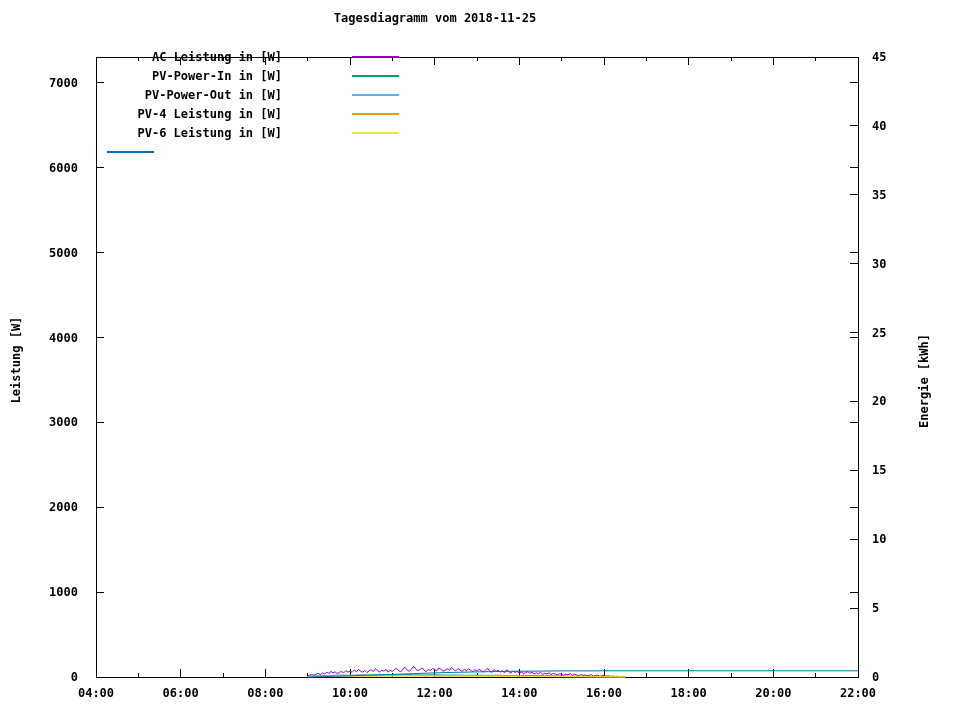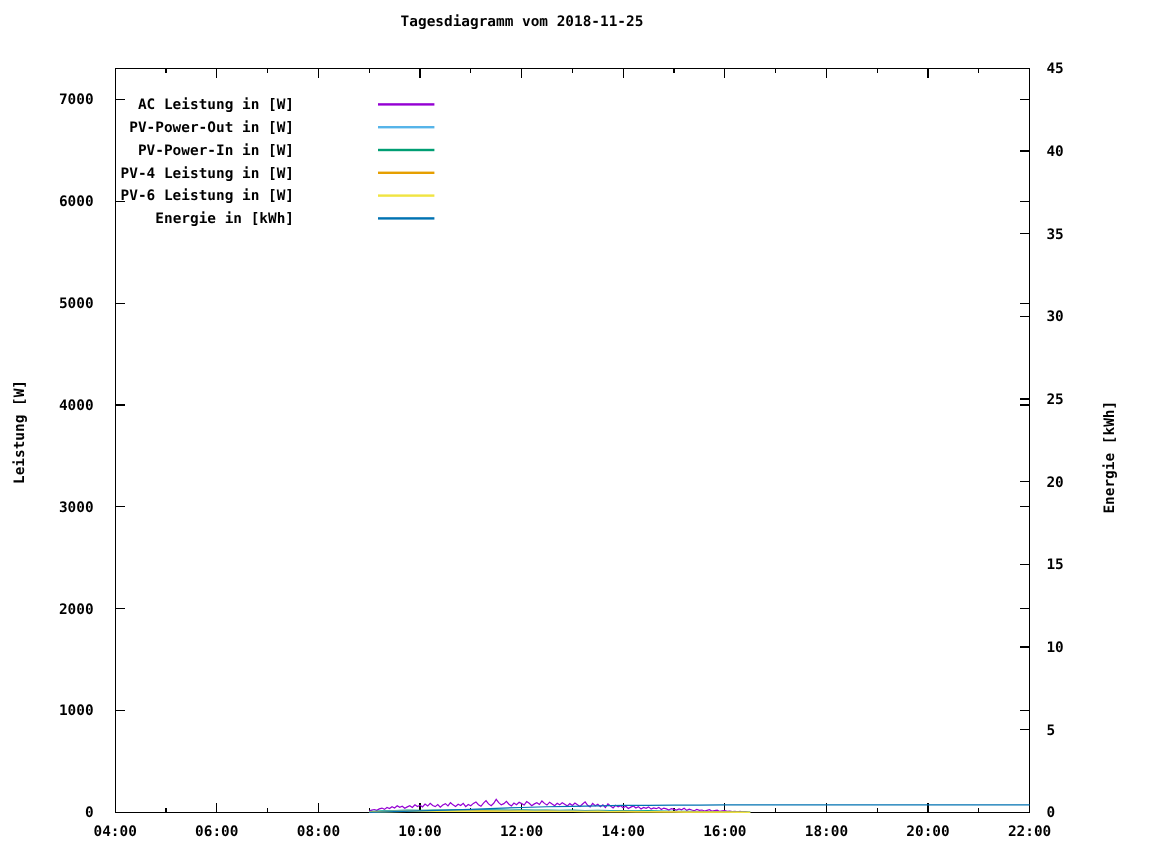--- a/index.html
+++ b/index.html
@@ -13,21 +13,21 @@
     white-space:nowrap;letter-spacing:0px;
   }
   .ylabel{
     position:absolute;left:16px;top:360px;transform:translate(-50%,-50%) rotate(-90deg);
     white-space:nowrap;
   }
   .y2label{
     position:absolute;left:924px;top:381px;transform:translate(-50%,-50%) rotate(-90deg);
     white-space:nowrap;
   }
-  .legend{position:absolute;left:0;top:78px;}
+  .legend{position:absolute;left:0;top:48px;padding-left:37px;}
   .legend-row{position:relative;height:19px;line-height:19px;white-space:nowrap;}
   .legend-label{display:inline-block;width:245px;text-align:right;vertical-align:middle;}
   .legend-swatch{
     display:inline-block;width:47px;height:2px;margin-left:70px;vertical-align:middle;
     position:relative;top:-1px;background:#000;
   }
   svg#plot{position:absolute;left:0;top:0;}
   .tick-label{
     font-family:"DejaVu Sans Mono","Liberation Mono",monospace;
     font-weight:bold;font-size:12px;fill:#000;
@@ -141,27 +141,27 @@
     <polyline points="307.7,676.7 318.3,676.4 328.8,676.2 339.4,676.1 350.0,676.2 360.6,676.0 371.2,676.1 381.8,675.9 392.3,676.0 402.9,675.8 413.5,675.9 424.1,676.0 434.7,675.9 445.3,676.1 455.8,676.0 466.4,676.2 477.0,676.1 487.6,676.2 498.2,676.2 508.8,676.3 519.3,676.2 529.9,676.4 540.5,676.3 551.1,676.5 561.7,676.6 572.3,676.7 582.8,676.7 593.4,676.7 604.0,676.8 614.6,676.8 625.2,676.9" fill="none" stroke="#e69f00" stroke-width="1"></polyline>
     <polyline points="307.7,676.7 318.3,676.5 328.8,676.3 339.4,676.2 350.0,676.2 360.6,676.1 371.2,676.2 381.8,676.0 392.3,676.1 402.9,675.9 413.5,676.0 424.1,676.1 434.7,676.0 445.3,676.2 455.8,676.1 466.4,676.2 477.0,676.2 487.6,676.3 498.2,676.2 508.8,676.4 519.3,676.3 529.9,676.5 540.5,676.4 551.1,676.6 561.7,676.6 572.3,676.7 582.8,676.7 593.4,676.8 604.0,676.8 614.6,676.9 625.2,676.9" fill="none" stroke="#f0e442" stroke-width="1"></polyline>
     <polyline points="307.7,677.0 328.8,676.4 350.0,675.8 371.2,675.1 392.3,674.4 413.5,673.6 434.7,672.9 455.8,672.3 477.0,671.9 498.2,671.5 519.3,671.2 540.5,671.1 561.7,670.9 582.8,670.9 604.0,670.8 623.0,670.8 858.0,670.8" fill="none" stroke="#0072b2" stroke-width="1"></polyline>
   </svg>
 
 <div class="legend">
   <div class="legend-row">
     <span class="legend-label">AC Leistung in [W]</span><span class="legend-swatch" style="background: rgb(148, 0, 211);"></span>
   </div>
   <div class="legend-row">
-    <span class="legend-label">PV-Power-Out in [W]</span><span class="legend-swatch" style="background: rgb(86, 180, 233);"></span>
+    <span class="legend-label">PV-Power-In in [W]</span><span class="legend-swatch" style="background: rgb(0, 158, 115);"></span>
   </div>
   <div class="legend-row">
-    <span class="legend-label">PV-Power-In in [W]</span><span class="legend-swatch" style="background: rgb(0, 158, 115);"></span>
+    <span class="legend-label">PV-Power-Out in [W]</span><span class="legend-swatch" style="background: rgb(86, 180, 233);"></span>
   </div>
   <div class="legend-row">
     <span class="legend-label">PV-4 Leistung in [W]</span><span class="legend-swatch" style="background: rgb(230, 159, 0);"></span>
   </div>
   <div class="legend-row">
     <span class="legend-label">PV-6 Leistung in [W]</span><span class="legend-swatch" style="background: rgb(240, 228, 66);"></span>
   </div>
   <div class="legend-row">
-    <span class="legend-label">Energie in [kWh]</span><span class="legend-swatch" style="background: rgb(0, 114, 178);"></span>
+    <span class="legend-swatch" style="background: rgb(0, 114, 178);"></span>
   </div>
 </div>
 
 </body></html>

